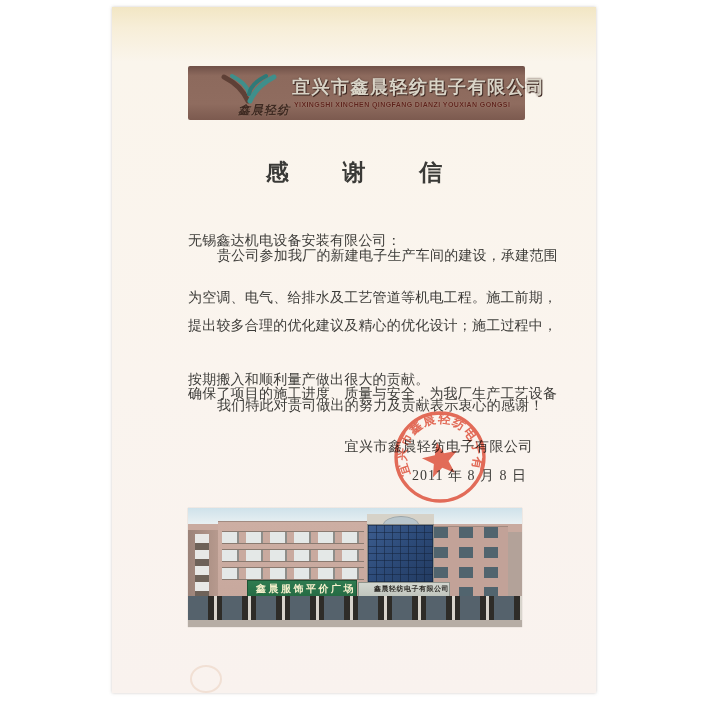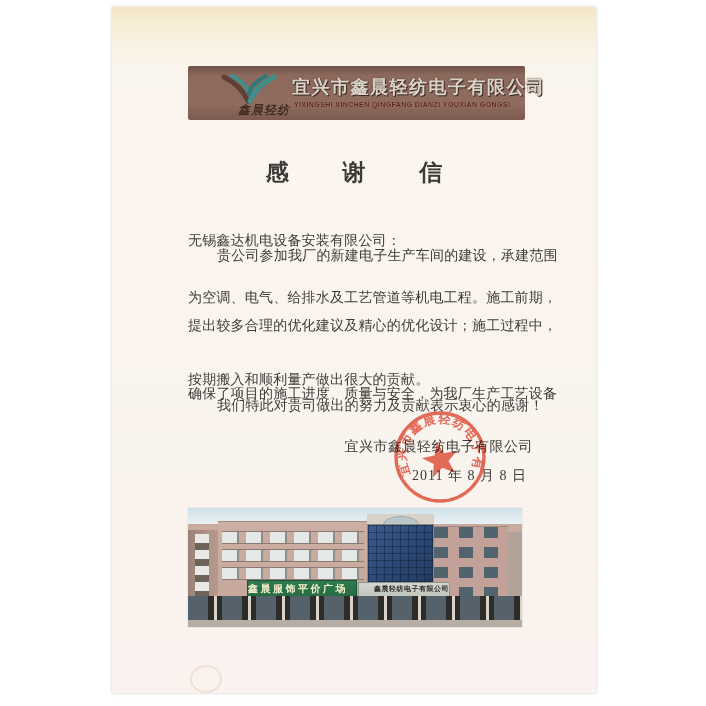--- a/index.html
+++ b/index.html
@@ -72,21 +72,21 @@
     border-top:1px solid #8a7a70;border-bottom:1px solid #8a7a70;}
   .wr1{top:9px;} .wr2{top:27px;} .wr3{top:45px;}
   .bld-left{position:absolute;left:0;top:22px;width:30px;height:90px;
     background:linear-gradient(90deg,#9b8278,#b79a8e);}
   .win-col{position:absolute;left:7px;top:4px;width:14px;height:66px;
     background:repeating-linear-gradient(180deg,#e8e8e6 0 9px,#6e6259 9px 16px);}
   .sign-green{
     position:absolute;left:59px;top:72px;width:108px;height:16px;
     background:linear-gradient(180deg,#2e7b50,#256a43);border:1px solid #1d5435;
     color:#f6f0cc;font-size:10px;font-weight:bold;letter-spacing:2.5px;
-    text-align:left;line-height:16px;white-space:nowrap;overflow:hidden;
+    text-align:right;line-height:16px;white-space:nowrap;overflow:hidden;
   }
   .tower{position:absolute;left:179px;top:16px;width:65px;height:58px;
     background:
       repeating-linear-gradient(90deg,rgba(20,35,60,.55) 0 1px,transparent 1px 8px),
       repeating-linear-gradient(180deg,rgba(20,35,60,.55) 0 1px,transparent 1px 7px),
       linear-gradient(135deg,#3c5d8f 0%,#2c4a78 50%,#223a60 100%);
     border:1px solid #8a8a84;}
   .tower-arch{position:absolute;left:179px;top:6px;width:67px;height:11px;
     background:#d6d2c8;border-radius:0 0 0 0;}
   .tower-arch:after{content:"";position:absolute;left:16px;top:2px;width:34px;height:16px;

